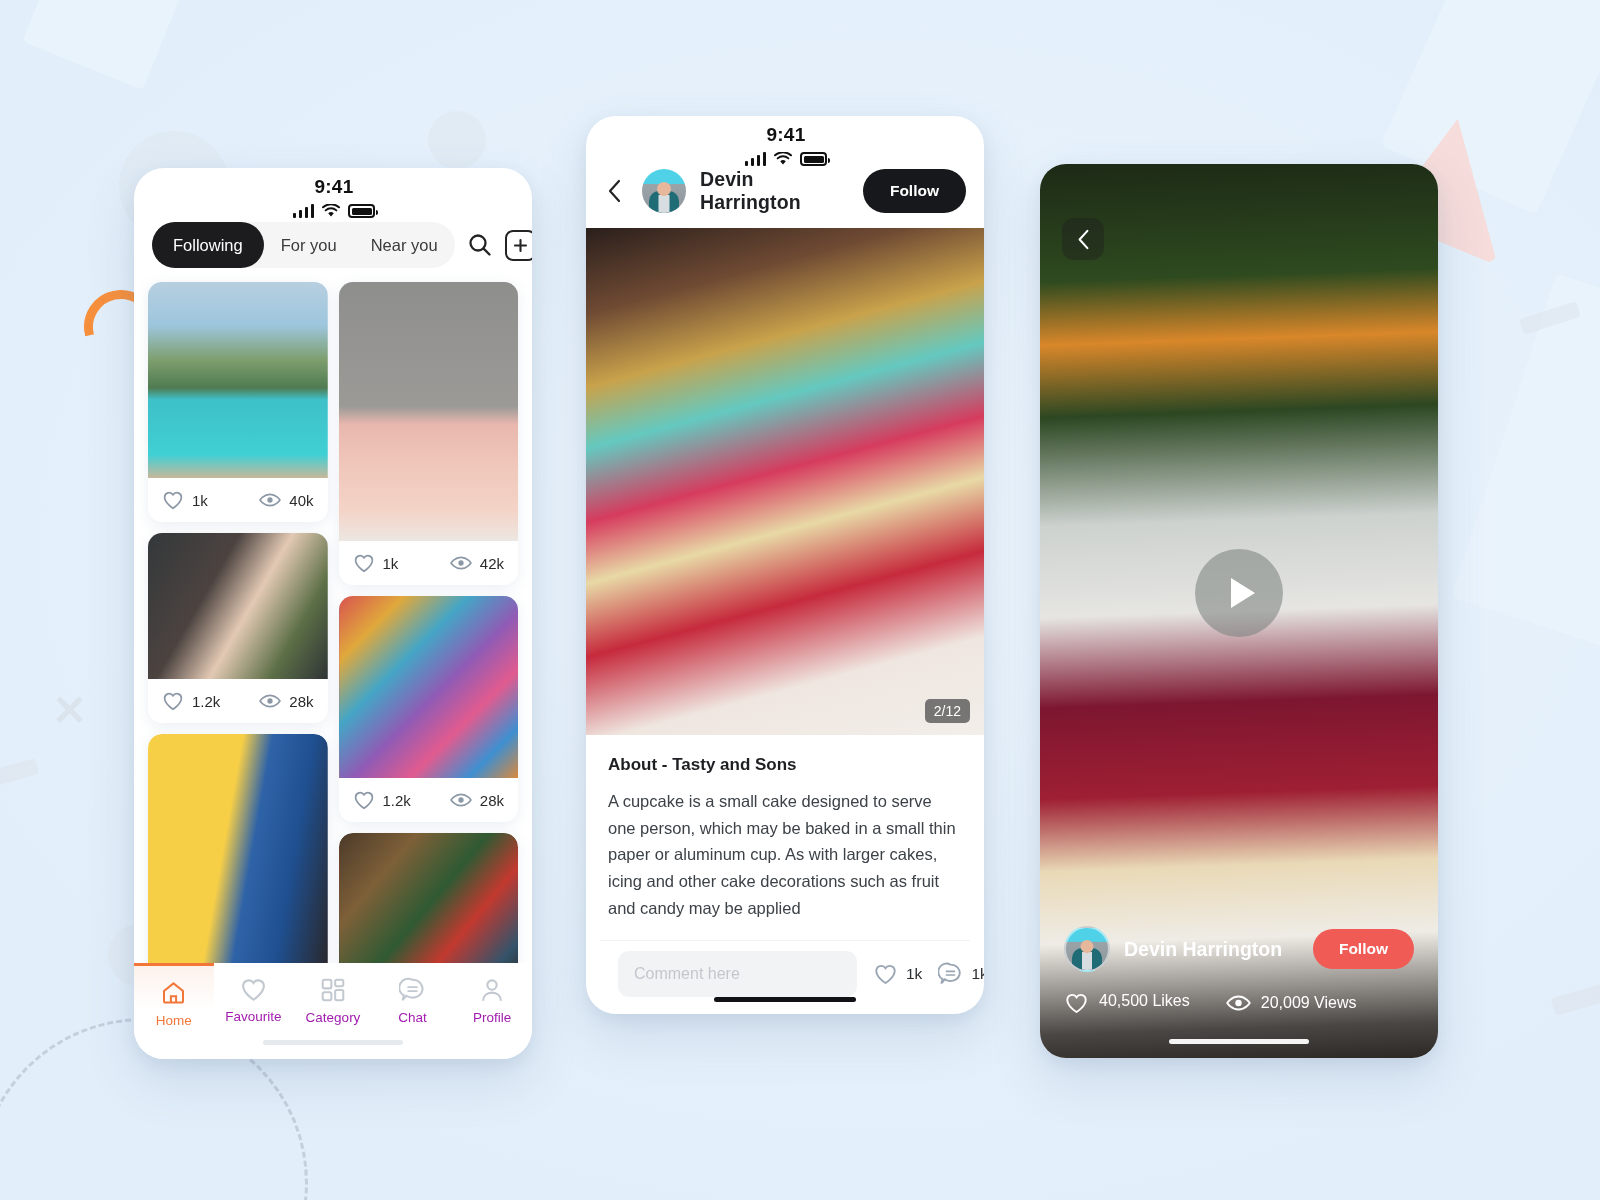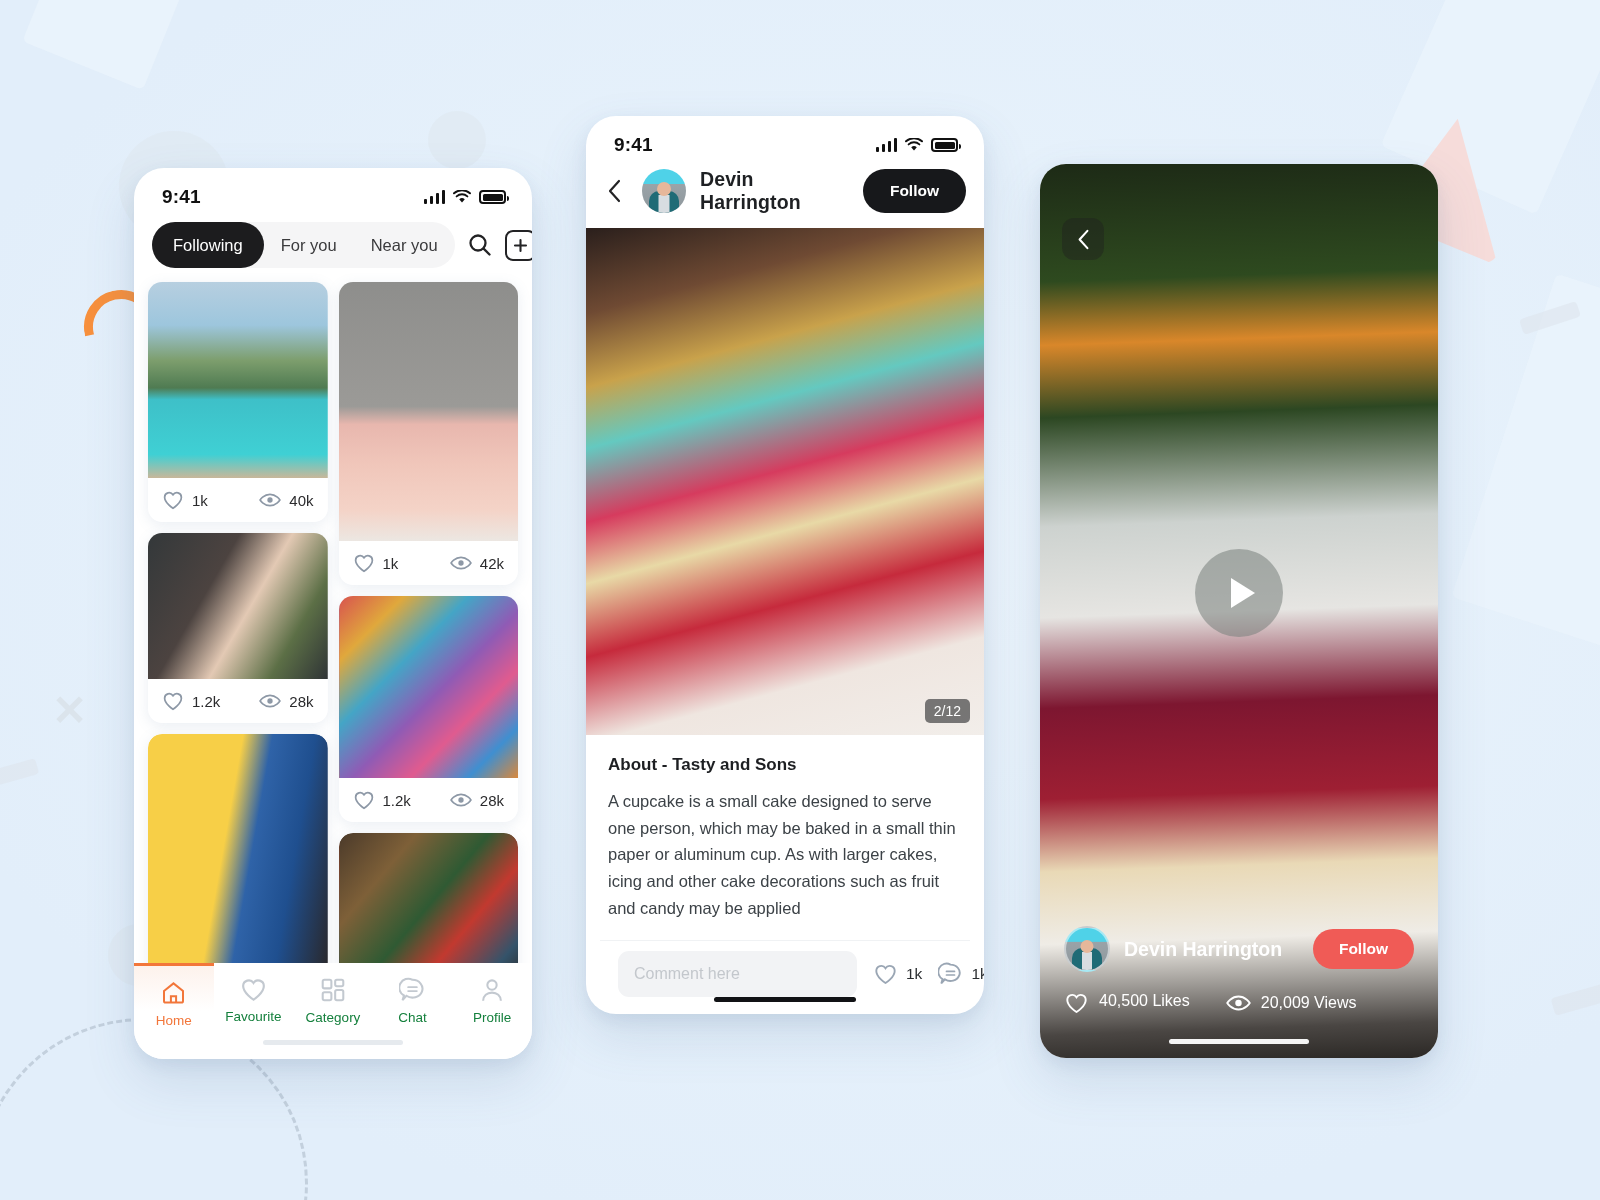--- a/index.html
+++ b/index.html
@@ -57,20 +57,21 @@
   }
   #phone1 { left: 134px; top: 168px; width: 398px; height: 891px; }
   #phone2 { left: 586px; top: 116px; width: 398px; height: 898px; }
   #phone3 { left: 1040px; top: 164px; width: 398px; height: 894px; border-radius: 26px; }
 
   
   .statusbar {
     height: 50px;
     display: flex; align-items: center; justify-content: space-between;
     padding: 8px 26px 0 28px;
+    flex-direction: column;
   }
   .st-time { font-size: 19px; font-weight: 700; color: #111; letter-spacing: .2px; }
   .st-icons { display: flex; align-items: center; gap: 8px; }
   .bars { display: flex; align-items: flex-end; gap: 2.5px; height: 14px; }
   .bars i { display: block; width: 3.5px; background: #111; border-radius: 1px; }
   .bars i:nth-child(1){height:5px} .bars i:nth-child(2){height:8px}
   .bars i:nth-child(3){height:11px} .bars i:nth-child(4){height:14px}
   .batt {
     width: 27px; height: 14px; border: 2px solid #111; border-radius: 4px;
     position: relative; padding: 1.5px;
@@ -113,21 +114,21 @@
   .img-salad  { background: linear-gradient(130deg,#4b3a2a 0%,#7e6038 25%,#2f5a33 48%,#c2392f 66%,#34536a 86%,#2b2520 100%); }
   .img-cupcake{ background: linear-gradient(165deg,#2a1f1c 0%,#6f4a33 14%,#c9a24b 26%,#64c9c0 36%,#d63b5e 48%,#e8d9a6 58%,#c62a3c 70%,#efe6e0 84%,#f2eeea 100%); }
   .img-pie    { background: linear-gradient(178deg,#1d2a16 0%,#2e4a1f 13%,#d9872a 20%,#2c4722 28%,#cdd2cf 40%,#e6e5e2 50%,#7d1630 60%,#9e1f33 70%,#e9d9b6 78%,#efece6 86%,#4a4643 96%,#2b2825 100%); }
 
   
   .p1-nav {
     position: absolute; left: 0; right: 0; bottom: 0; height: 96px;
     background: #fff; display: flex; align-items: flex-start; padding-top: 14px;
   }
   .navitem { flex: 1; display: flex; flex-direction: column; align-items: center; gap: 7px; }
-  .navitem .lbl { font-size: 13.5px; color: #15803d; }
+  .navitem .lbl { font-size: 13.5px; color: #a21caf; }
   .navitem.active { border-top: 3px solid #f2763a; margin-top: -14px; padding-top: 14px;
                     background: linear-gradient(#fdf2ec, #ffffff 72%); }
   .navitem.active .lbl { color: #f2763a; }
   .homebar { position: absolute; left: 50%; transform: translateX(-50%); bottom: 14px;
              width: 140px; height: 5px; border-radius: 3px; background: #e6eaee; }
 
   
   .p2-head { display: flex; align-items: center; gap: 14px; padding: 2px 18px 14px 14px; }
   .backchev { width: 28px; display: flex; align-items: center; justify-content: center; }
   .avatar { width: 44px; height: 44px; border-radius: 50%; overflow: hidden; flex: 0 0 auto;

